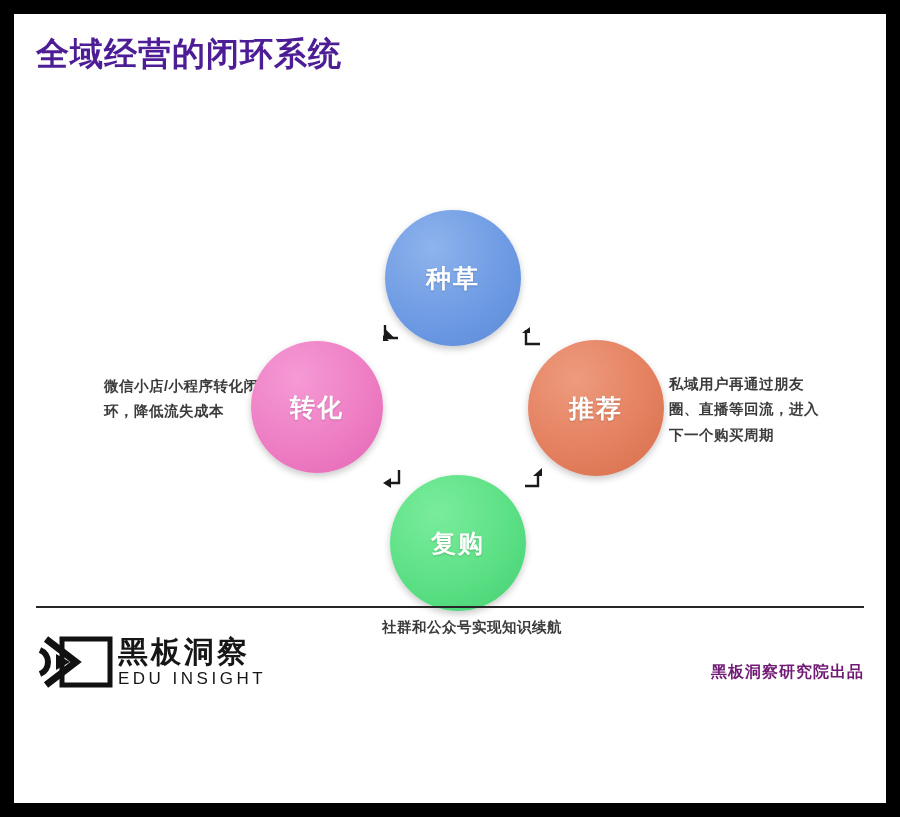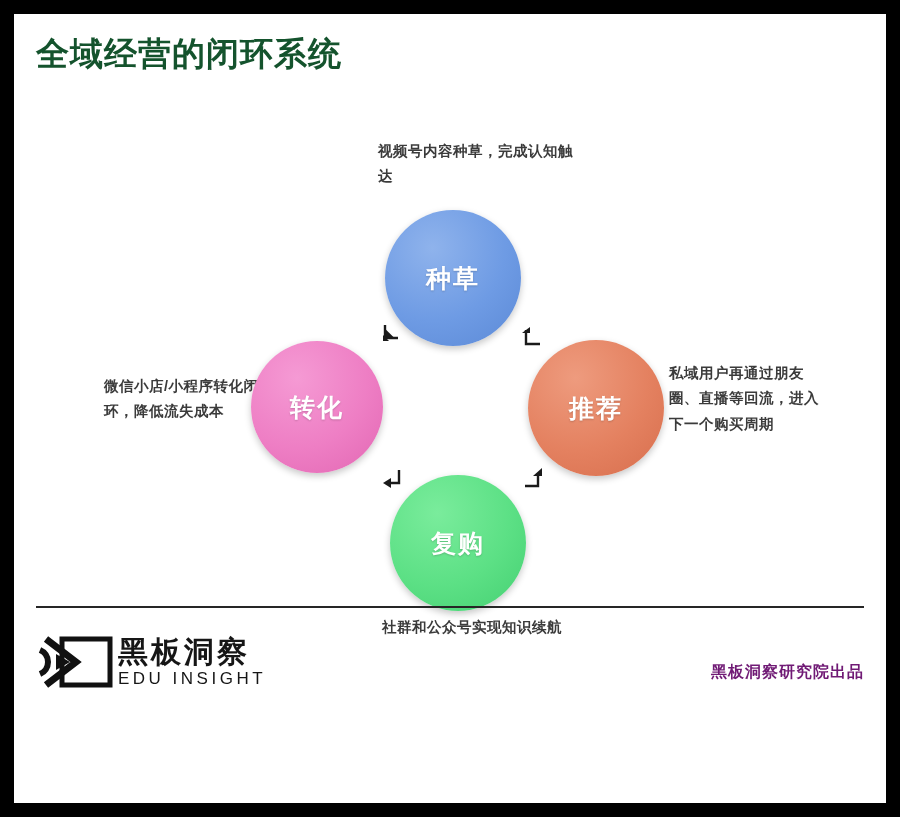--- a/index.html
+++ b/index.html
@@ -33,21 +33,21 @@
   }
 
   
   .page-title {
     position: absolute;
     left: 22px;
     top: 18px;
     font-size: 33px;
     font-weight: 700;
     letter-spacing: 1px;
-    color: #14532d;
+    color: #4c1d95;
     white-space: nowrap;
   }
 
   
   .diagram {
     position: absolute;
     left: 0;
     top: 95px;
     width: 872px;
     height: 570px;
@@ -78,21 +78,21 @@
   
   .caption {
     position: absolute;
     font-size: 14.5px;
     font-weight: 700;
     line-height: 1.75;
     color: #3b3b3b;
     letter-spacing: 0.5px;
   }
   .caption-top    { left: 364px; top: 30px;  width: 200px; text-align: left; }
-  .caption-right  { left: 655px; top: 252px; width: 160px; text-align: left; }
+  .caption-right  { left: 655px; top: 263px; width: 160px; text-align: left; }
   .caption-bottom { left: 368px; top: 506px; width: 200px; text-align: left; }
   .caption-left   { left: 90px;  top: 265px; width: 158px; text-align: left; }
 
   
   .arrow {
     position: absolute;
     width: 22px;
     height: 22px;
   }
   .arrow svg { display: block; width: 22px; height: 22px; }
@@ -156,21 +156,20 @@
 </head>
 <body>
 
 <div class="frame">
   <div class="canvas">
 
     <div class="page-title">全域经营的闭环系统</div>
 
     <div class="diagram">
 
-      <div class="caption caption-top">视频号内容种草，完成认知触达</div>
       <div class="caption caption-right">私域用户再通过朋友圈、直播等回流，进入下一个购买周期</div>
       <div class="caption caption-left">微信小店/小程序转化闭环，降低流失成本</div>
       <div class="caption caption-bottom">社群和公众号实现知识续航</div>
 
       <div class="node node-top" style="background: radial-gradient(circle at 35% 28%, #8FB3EC 0%, #6E9BE4 55%, #5B89D6 100%);">
         <span class="node-label">种草</span>
       </div>
 
       <div class="node node-right" style="background: radial-gradient(circle at 35% 28%, #EE9B7E 0%, #E48160 55%, #D76E4D 100%);">
         <span class="node-label">推荐</span>

